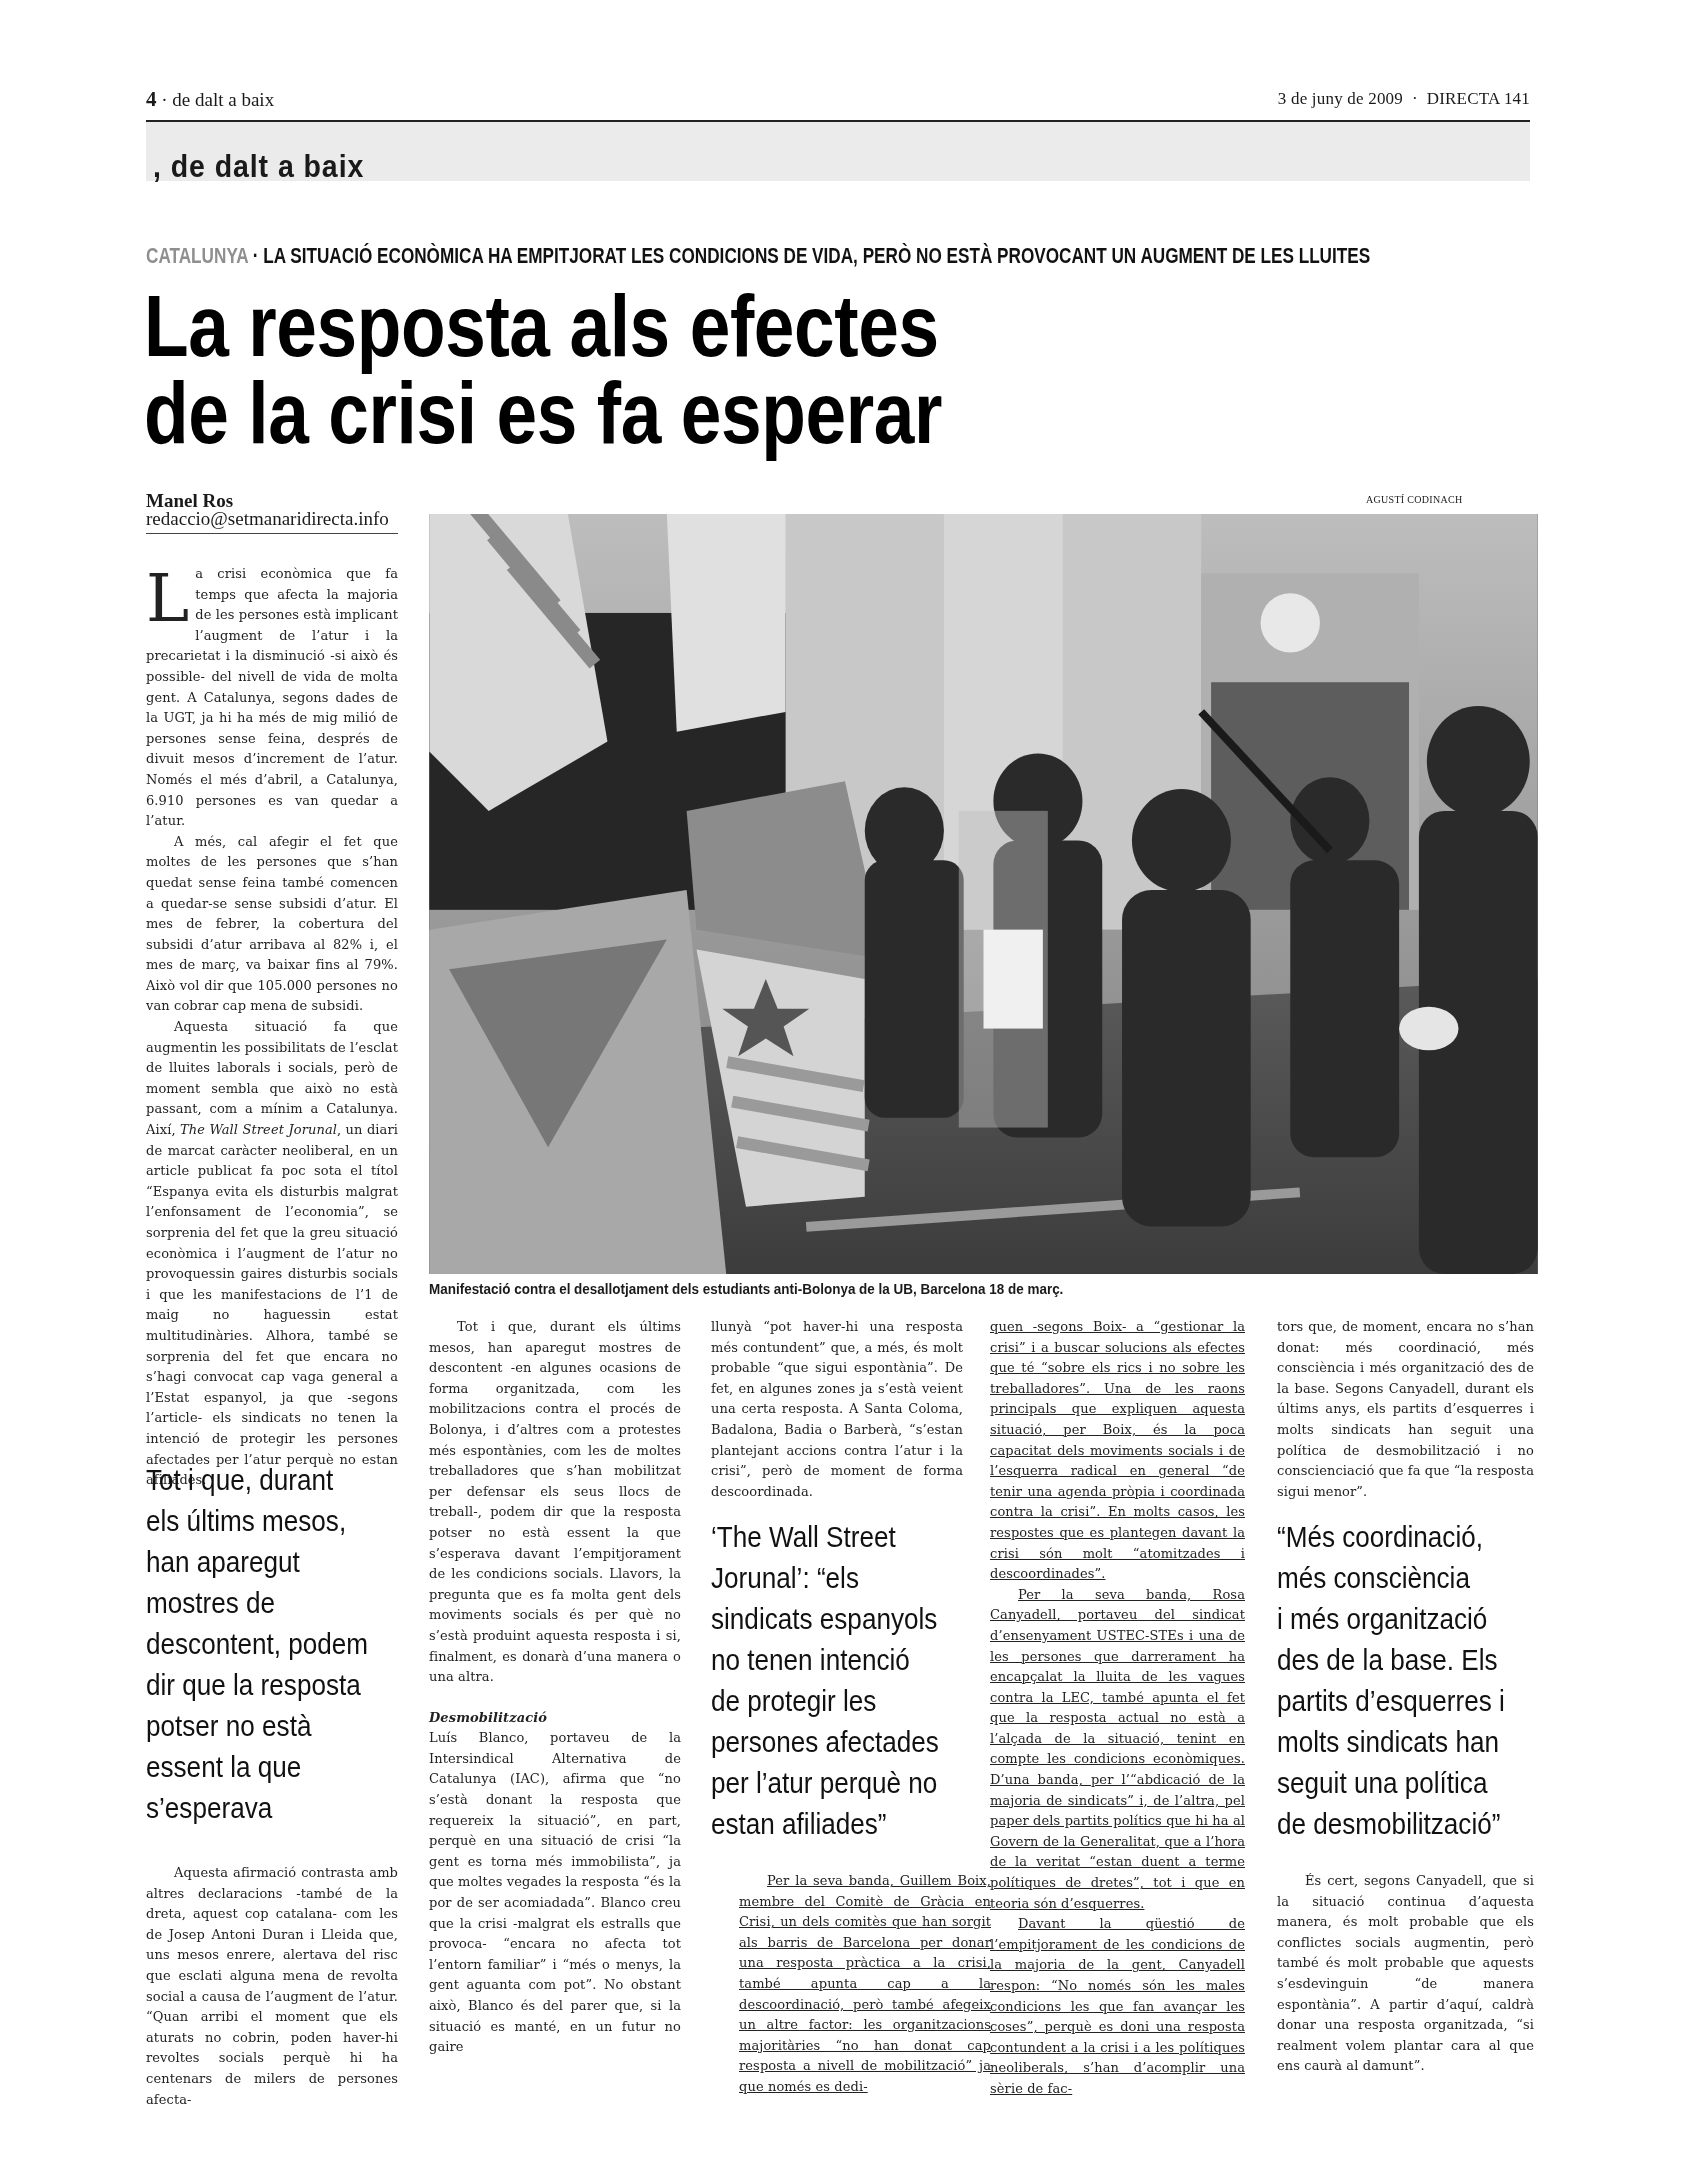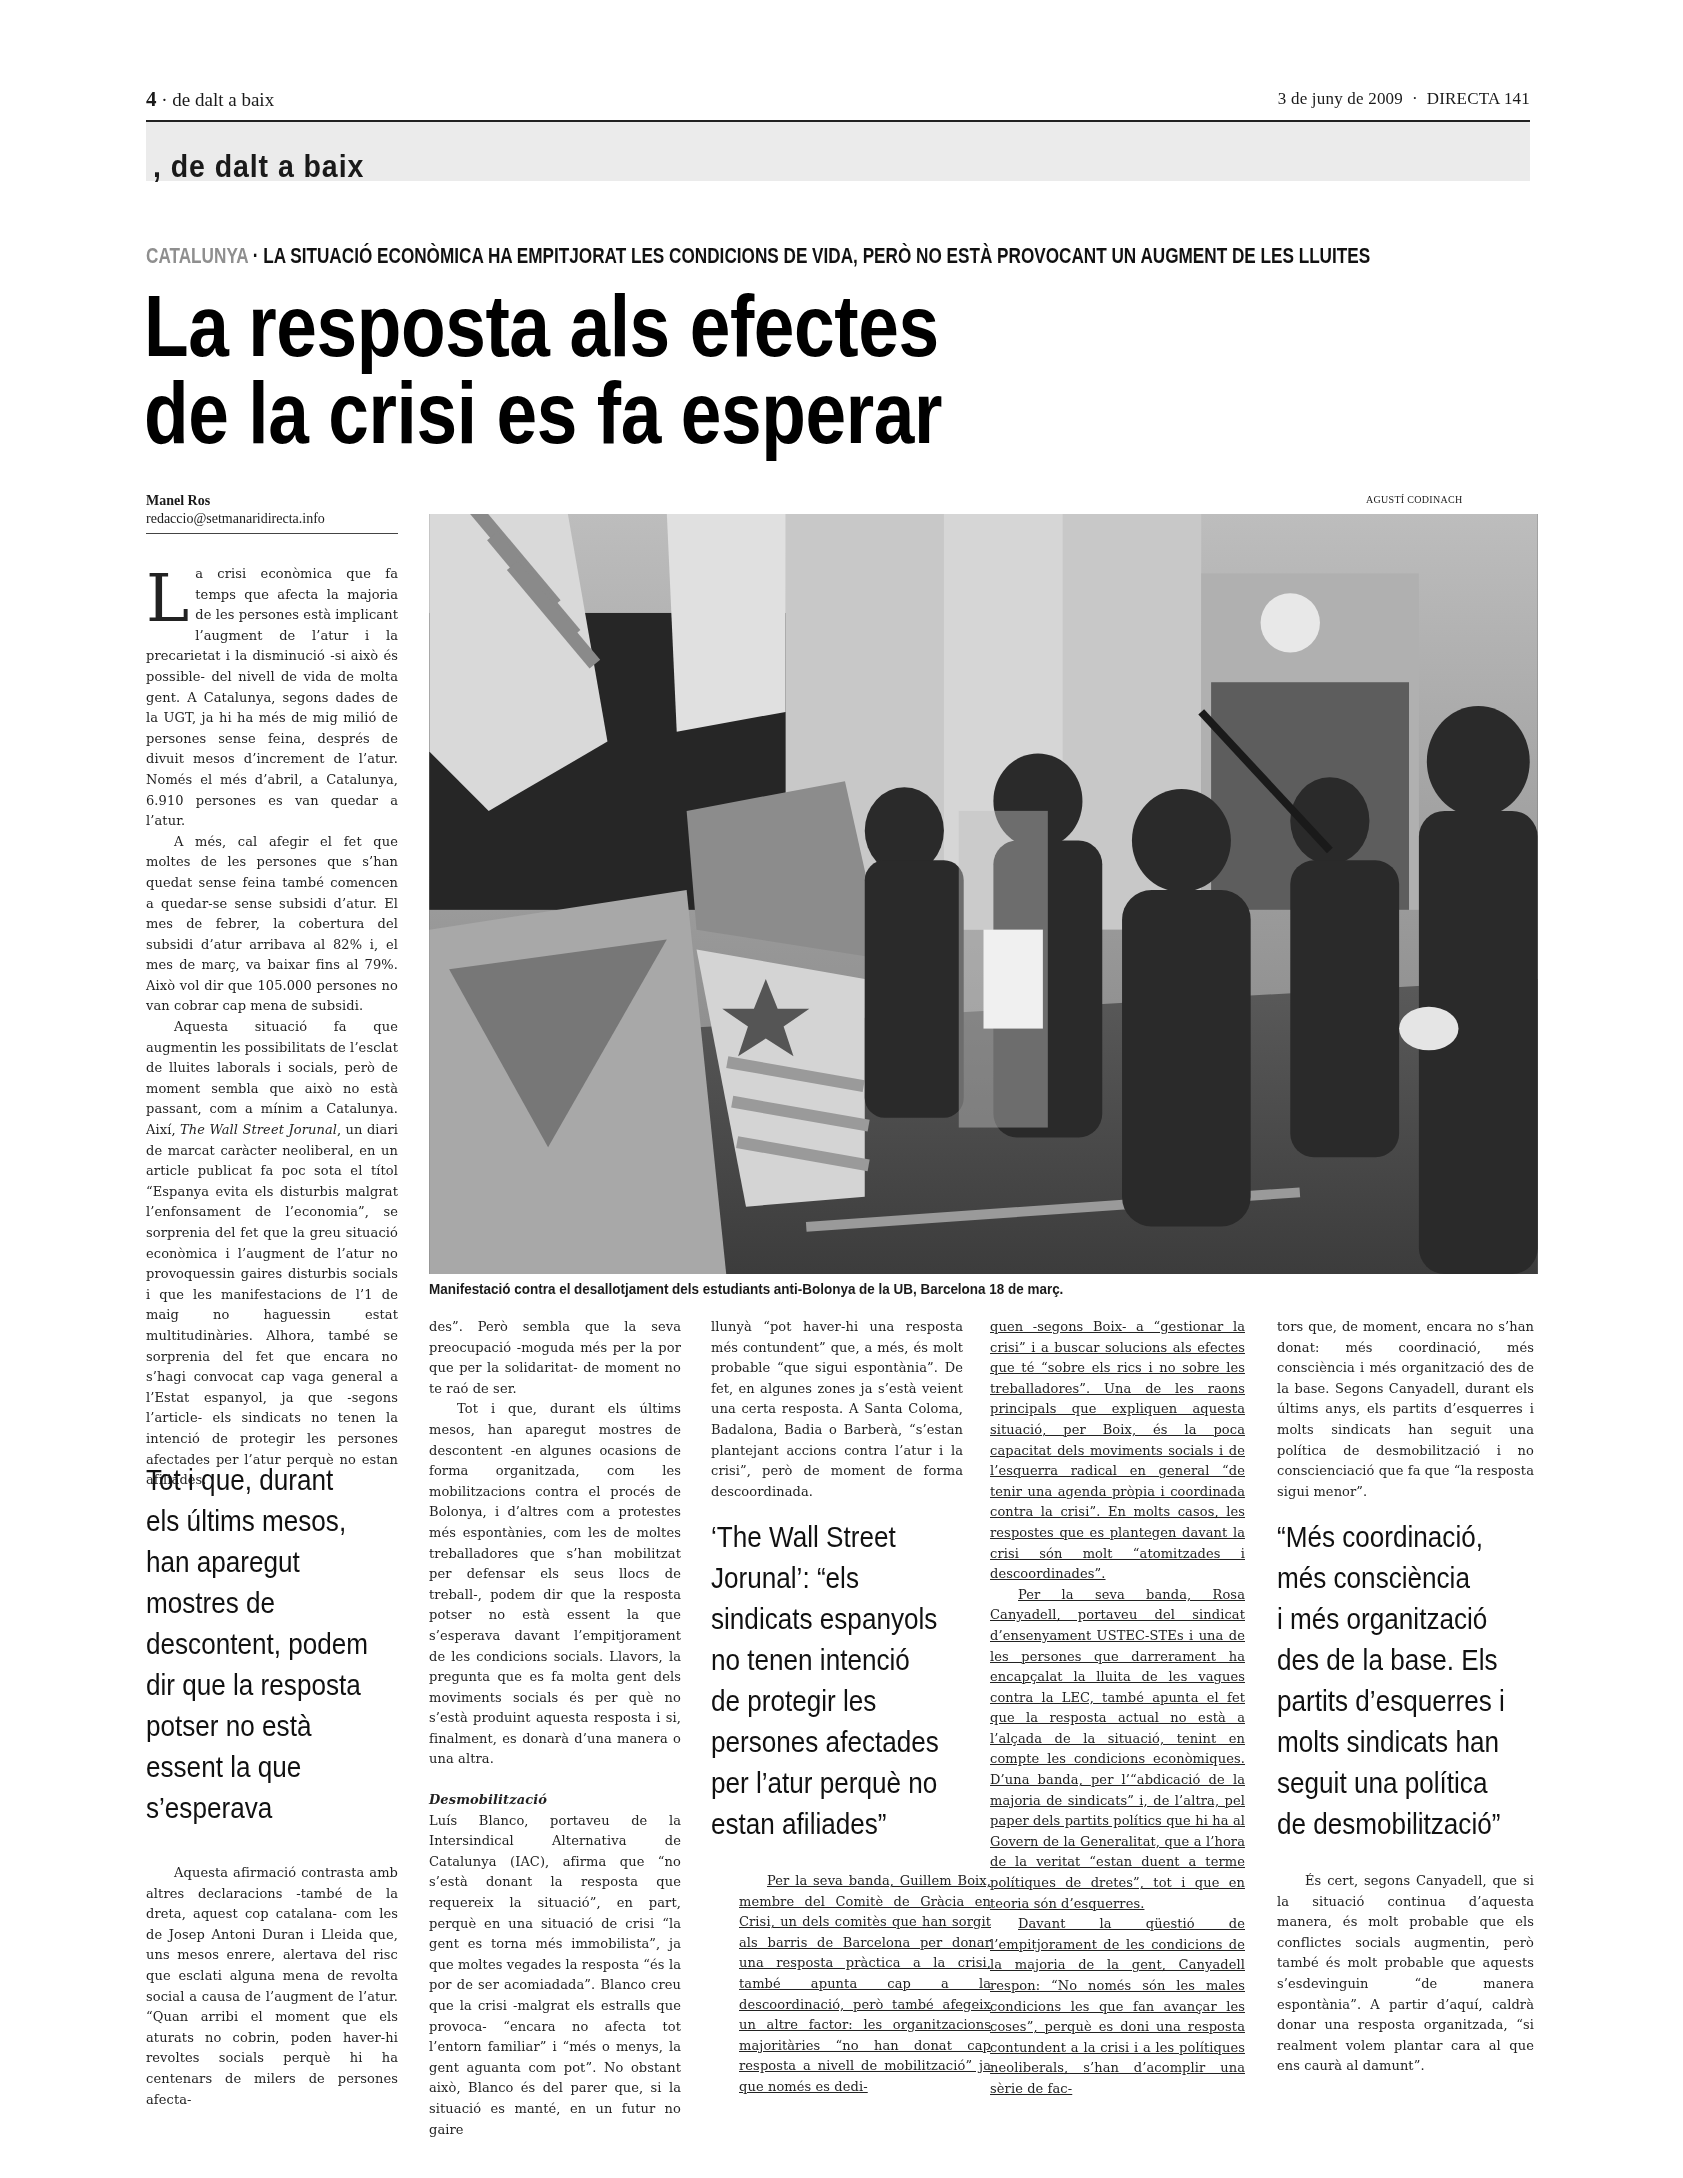--- a/index.html
+++ b/index.html
@@ -18,21 +18,21 @@
   #kicker { left:146px; top:243px; font-family:"Liberation Sans", sans-serif; font-weight:bold; font-size:22px; white-space:nowrap; transform:scaleX(0.78); transform-origin:left; }
   #kicker .place { color:#8f8f8f; }
   #kicker .dot { color:#111; }
   #kicker .text { color:#111; }
 
   
   #headline { left:144px; top:282px; font-family:"Liberation Sans", sans-serif; font-weight:bold; font-size:87px; line-height:87px; color:#000; transform:scaleX(0.84); transform-origin:left; letter-spacing:-0.5px; }
   #headline div { white-space:nowrap; }
 
   
-  #byline { left:146px; top:492px; width:252px; font-family:"Liberation Serif", serif; font-size:14px; line-height:18px; border-bottom:1.5px solid #444; padding-bottom:5px; }
+  #byline { left:146px; top:492px; width:252px; font-family:"Liberation Serif", serif; font-size:19px; line-height:18px; border-bottom:1.5px solid #444; padding-bottom:5px; }
   #byline .name { font-weight:bold; }
   #photo-credit { left:1366px; top:494px; width:171px; text-align:left; font-family:"Liberation Serif", serif; font-size:10px; letter-spacing:0.3px; }
 
   
   #photo { left:429px; top:514px; width:1109px; height:760px; overflow:hidden; background:#6e6e6e; }
   #caption { left:429px; top:1280px; font-family:"Liberation Sans", sans-serif; font-weight:bold; font-size:15.3px; white-space:nowrap; transform:scaleX(0.88); transform-origin:left; }
 
   
   .col { font-family:"DejaVu Serif", "Liberation Serif", serif; font-size:13px; line-height:20.6px; text-align:justify; color:#222; letter-spacing:0.1px; }
   .col p { margin:0; text-indent:28px; hyphens:manual; }
@@ -168,21 +168,20 @@
   <div>potser no està</div>
   <div>essent la que</div>
   <div>s’esperava</div>
 </div>
 
 <div id="col1b" class="abs col">
   <p>Aquesta afirmació contrasta amb altres declaracions -també de la dreta, aquest cop catalana- com les de Josep Antoni Duran i Lleida que, uns mesos enrere, alertava del risc que esclati alguna mena de revolta social a causa de l’augment de l’atur. “Quan arribi el moment que els aturats no cobrin, poden haver-hi revoltes socials perquè hi ha centenars de milers de persones afecta-</p>
 </div>
 
 <div id="col2" class="abs col">
-  <p class="first">des”. Però sembla que la seva preocupació -moguda més per la por que per la solidaritat- de moment no te raó de ser.</p>
   <p>Tot i que, durant els últims mesos, han aparegut mostres de descontent -en algunes ocasions de forma organitzada, com les mobilitzacions contra el procés de Bolonya, i d’altres com a protestes més espontànies, com les de moltes treballadores que s’han mobilitzat per defensar els seus llocs de treball-, podem dir que la resposta potser no està essent la que s’esperava davant l’empitjorament de les condicions socials. Llavors, la pregunta que es fa molta gent dels moviments socials és per què no s’està produint aquesta resposta i si, finalment, es donarà d’una manera o una altra.</p>
   <h4>Desmobilització</h4>
   <p class="first">Luís Blanco, portaveu de la Intersindical Alternativa de Catalunya (IAC), afirma que “no s’està donant la resposta que requereix la situació”, en part, perquè en una situació de crisi “la gent es torna més immobilista”, ja que moltes vegades la resposta “és la por de ser acomiadada”. Blanco creu que la crisi -malgrat els estralls que provoca- “encara no afecta tot l’entorn familiar” i “més o menys, la gent aguanta com pot”. No obstant això, Blanco és del parer que, si la situació es manté, en un futur no gaire</p>
 </div>
 
 <div id="col3" class="abs col">
   <p class="first">llunyà “pot haver-hi una resposta més contundent” que, a més, és molt probable “que sigui espontània”. De fet, en algunes zones ja s’està veient una certa resposta. A Santa Coloma, Badalona, Badia o Barberà, “s’estan plantejant accions contra l’atur i la crisi”, però de moment de forma descoordinada.</p>
 </div>
 
 <div id="pull3" class="abs pull">

